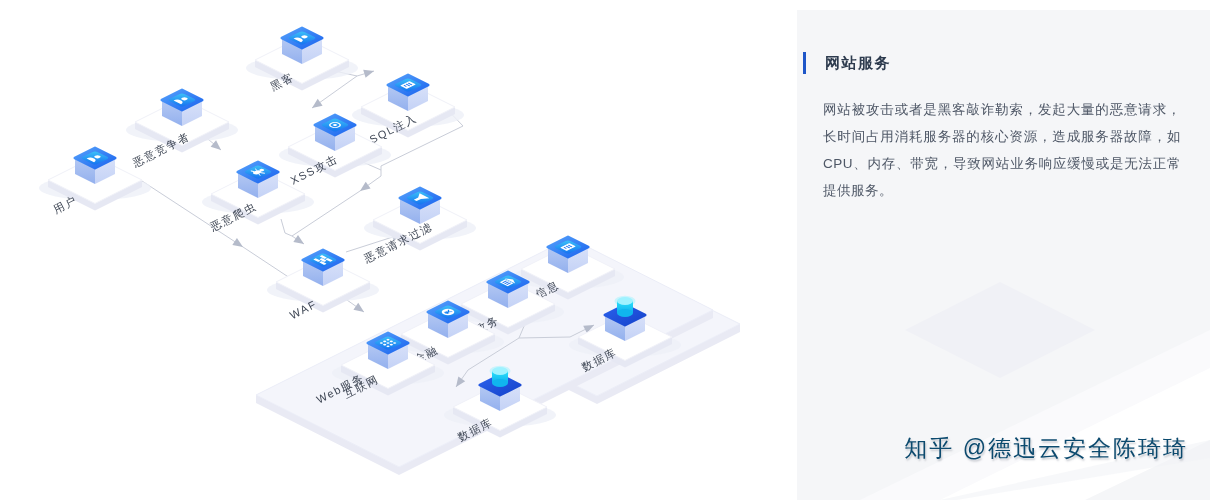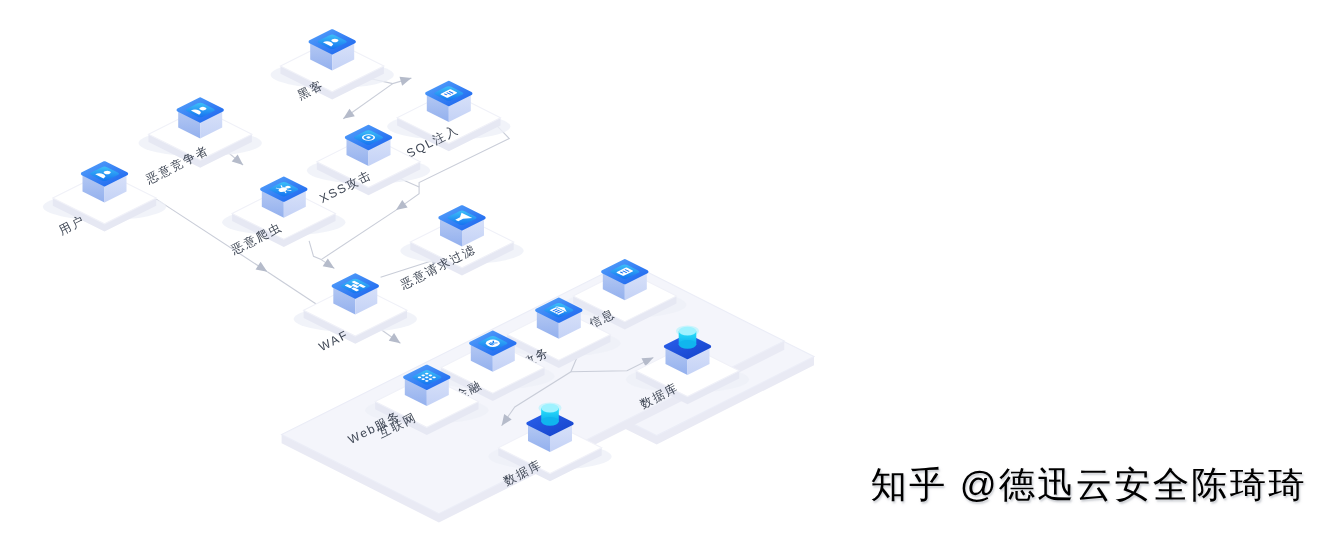--- a/index.html
+++ b/index.html
@@ -7,21 +7,21 @@
          font-family:"Liberation Sans","DejaVu Sans",sans-serif;}
   #diagram-svg{position:absolute;left:0;top:0;}
   .node-label{font-size:11px;fill:#3e4654;letter-spacing:1.5px;}
   .panel{position:absolute;left:797px;top:10px;width:413px;height:490px;background:#f5f6f8;overflow:hidden;}
   .panel-decor{position:absolute;left:0;top:0;}
   .panel-head{position:absolute;left:6px;top:42px;display:flex;align-items:center;}
   .accent-bar{width:3px;height:22px;background:#1e56c8;}
   .panel-title{margin:0 0 0 19px;font-size:15px;font-weight:700;color:#2d3b4e;letter-spacing:1.5px;}
   .panel-desc{position:absolute;left:26px;top:86px;width:358px;margin:0;font-size:13.5px;
               line-height:27px;color:#4e5766;letter-spacing:0.5px;text-align:justify;}
-  .watermark{position:absolute;right:22px;bottom:36px;font-size:33px;color:#000000;letter-spacing:2px;
+  .watermark{position:absolute;right:22px;bottom:36px;font-size:23px;color:#0c4a6e;letter-spacing:2px;
              text-shadow:1px 2px 2px rgba(150,155,165,0.55);white-space:nowrap;z-index:5;}
 </style>
 </head>
 <body>
 
 <div id="stage">
 
   <svg id="diagram-svg" width="797" height="500" viewBox="0 0 797 500">
     <defs>
       <linearGradient id="gCubeTop" x1="0" y1="0" x2="1" y2="1">
@@ -322,15 +322,28 @@
             <rect x="-8" y="-12" width="16" height="12" fill="url(#gCyl)"></rect>
             <ellipse cx="0" cy="0" rx="8" ry="4" fill="#10b5ee"></ellipse>
             <ellipse cx="0" cy="-12" rx="8" ry="4" fill="#9ff2ff"></ellipse>
           </g>
           <text class="node-label" text-anchor="middle" transform="translate(-23,48) rotate(-27)">数据库</text>
         </g>
         <text class="node-label" text-anchor="middle" font-size="12.5" transform="translate(342,392) rotate(-27)">Web服务</text>
       </g>
   </svg>
 
+  <div class="panel" style="background: rgb(245, 246, 248);">
+    <svg class="panel-decor" width="413" height="490" viewBox="0 0 413 490">
+      <polygon points="108,320 203,272 298,320 203,368" fill="#f0f1f6"></polygon>
+      <polygon points="63,490 413,320 413,362 148,490" fill="#fafafc"></polygon>
+      <polygon points="143,490 413,358 413,430 288,490" fill="#ffffff"></polygon>
+      <polygon points="143,490 413,430 413,448 160,490" fill="#f2f3f7" opacity="0.6"></polygon>
+    </svg>
+    <div class="panel-head">
+      <span class="accent-bar" style="background: rgb(30, 86, 200);"></span>
+      <h2 class="panel-title">网站服务</h2>
+    </div>
+    <p class="panel-desc">网站被攻击或者是黑客敲诈勒索，发起大量的恶意请求，长时间占用消耗服务器的核心资源，造成服务器故障，如CPU、内存、带宽，导致网站业务响应缓慢或是无法正常提供服务。</p>
+  </div>
 
   <div class="watermark">知乎 @德迅云安全陈琦琦</div>
 </div>
 
 </body></html>

